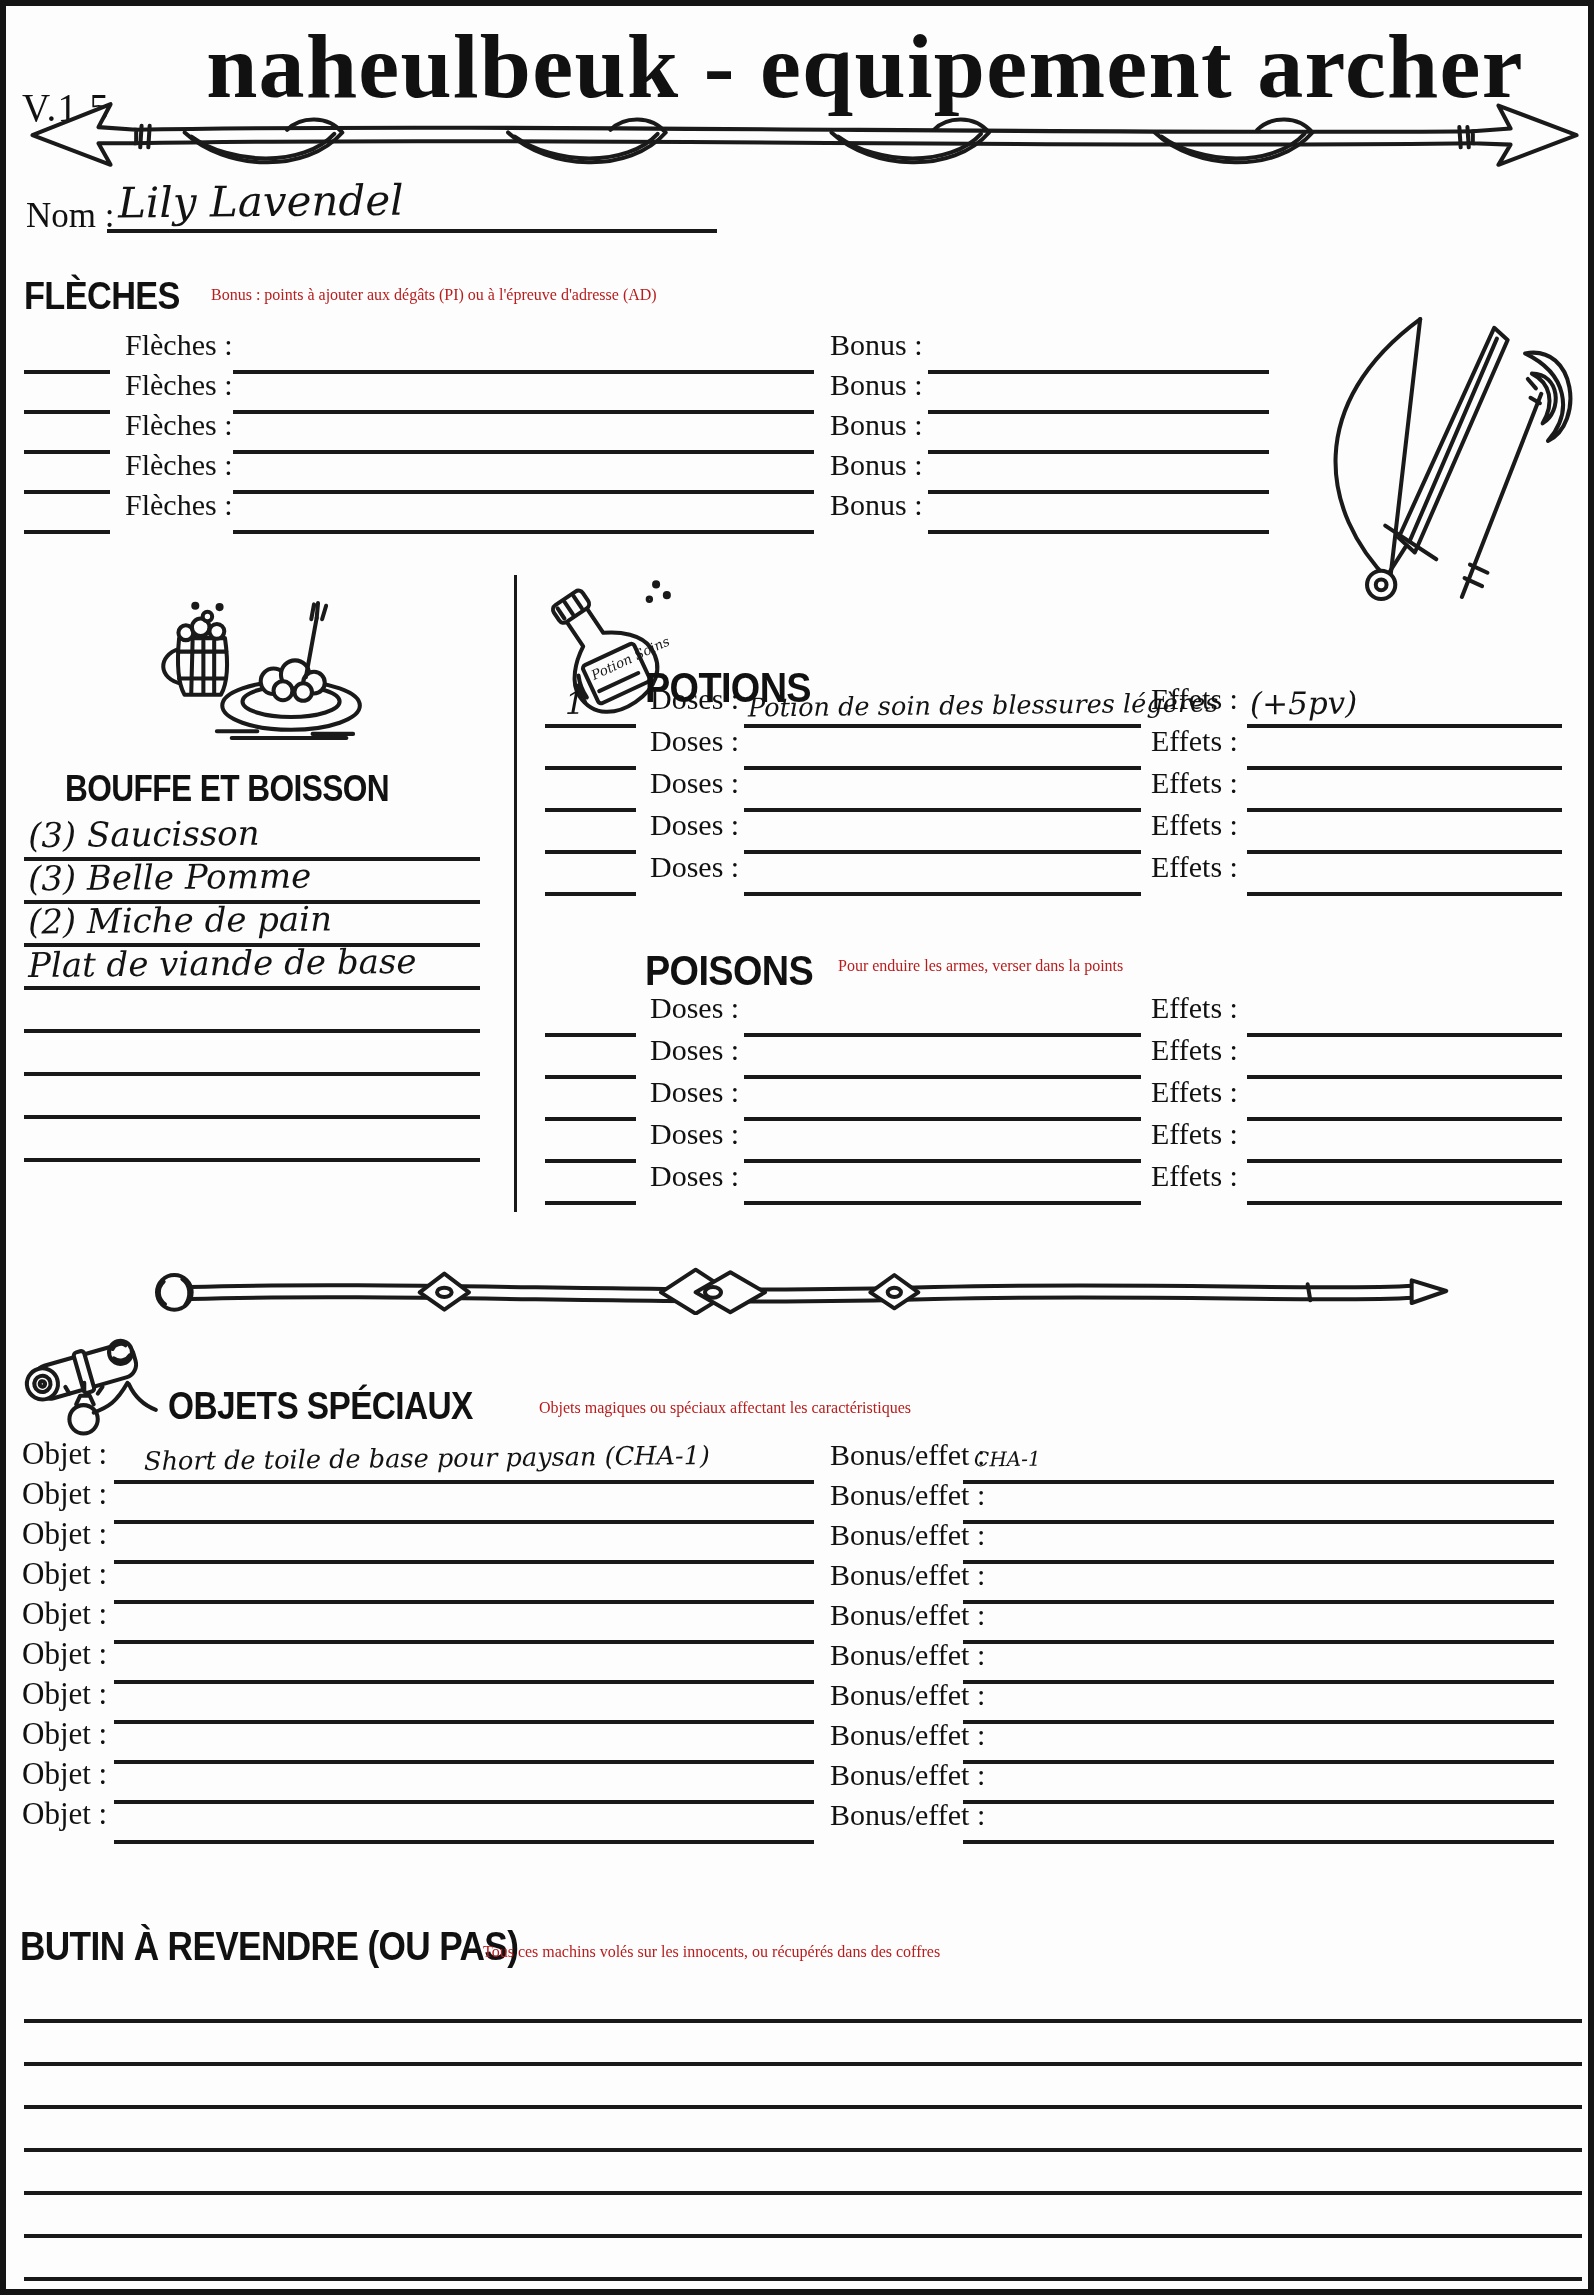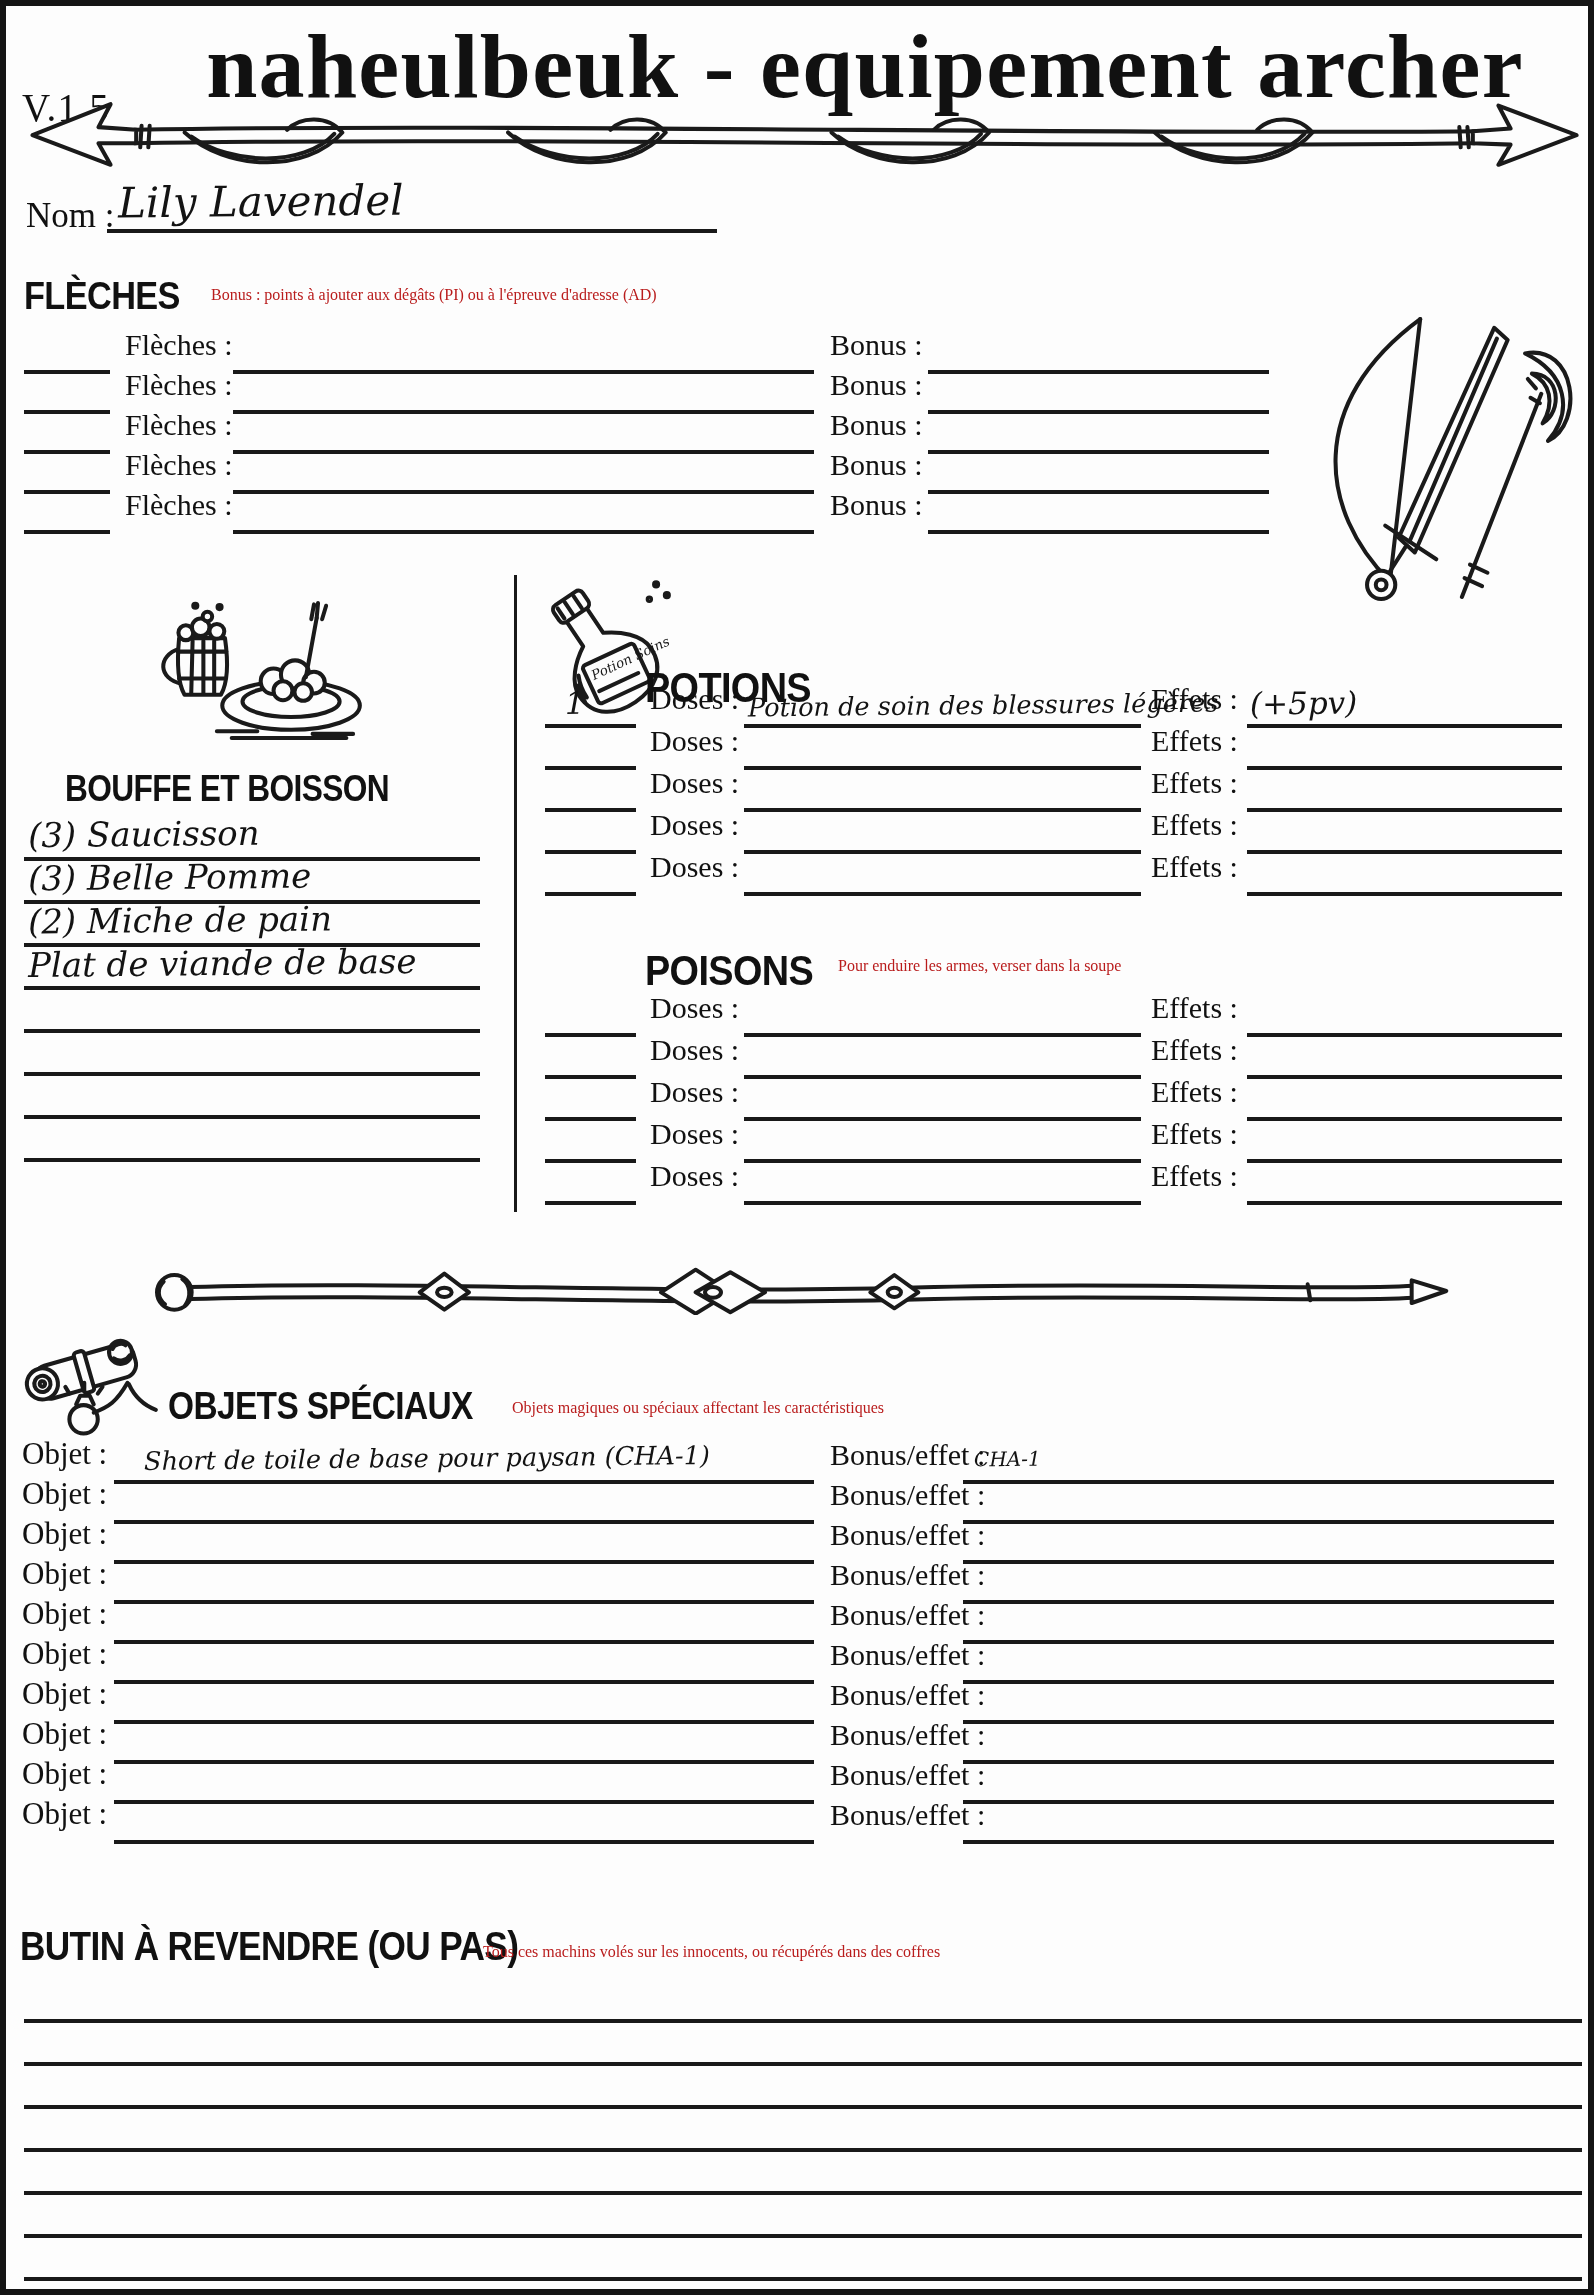--- a/index.html
+++ b/index.html
@@ -327,21 +327,21 @@
           <i class="hw" style="font-size:25.6px;left:4px;bottom:4px"></i>
         </span>
       <span class="lbl p-l2">Effets :</span>
       <span class="wl p-eline">
           <i class="hw" style="font-size:31px;left:2.7px;bottom:2.7px"></i>
         </span>
     </div>
   </div>
 
   <div class="hd" style="left:639px;top:940px;font-size:43px">POISONS</div>
-  <div class="sub" style="left:832px;top:951px">Pour enduire les armes, verser dans la soupe</div>
+  <div class="sub" style="left:832px;top:951px">Pour enduire les armes, verser dans la points</div>
   <div class="rows" style="top:989px">
     <div class="row p-row">
       <span class="wl p-q">
           <i class="hw"></i>
         </span>
       <span class="lbl p-l1">Doses :</span>
       <span class="wl p-dline">
           <i class="hw"></i>
         </span>
       <span class="lbl p-l2">Effets :</span>
@@ -433,21 +433,21 @@
       <circle class="inkf" cx="164" cy="56" r="17"></circle>
       <path class="ink" d="M154,48 C158,42 170,42 174,48 M152,62 C158,70 170,70 176,64" stroke-width="3"></path>
     </g>
     <path class="ink" d="M168,84 C152,112 140,120 118,128 M170,86 C180,108 194,118 210,124" stroke-width="5"></path>
     <circle class="ink" cx="103" cy="138" r="21" stroke-width="8"></circle>
     <path class="ink" d="M92,116 L98,103 L112,103 L118,116" stroke-width="5"></path>
     <path class="ink" d="M82,100 L76,90 M104,95 L104,84 M124,100 L131,90" stroke-width="4"></path>
   </svg>
 
   <div class="hd" style="left:162px;top:1379px;font-size:38px">OBJETS SPÉCIAUX</div>
-  <div class="sub" style="left:506px;top:1393px">Objets magiques ou spéciaux affectant les caractéristiques</div>
+  <div class="sub" style="left:533px;top:1393px">Objets magiques ou spéciaux affectant les caractéristiques</div>
   <div class="rows" style="top:1438px">
     <div class="row o-row">
       <span class="lbl o-l1">Objet :</span>
       <span class="wl o-line">
           <i class="hw" style="font-size:25.6px;left:30px;bottom:6.7px">Short de toile de base pour paysan (CHA-1)</i>
         </span>
       <span class="lbl o-l2">Bonus/effet :</span>
       <span class="wl o-bline">
           <i class="hw" style="font-size:20px;left:10.8px;bottom:9.4px">CHA-1</i>
         </span>

